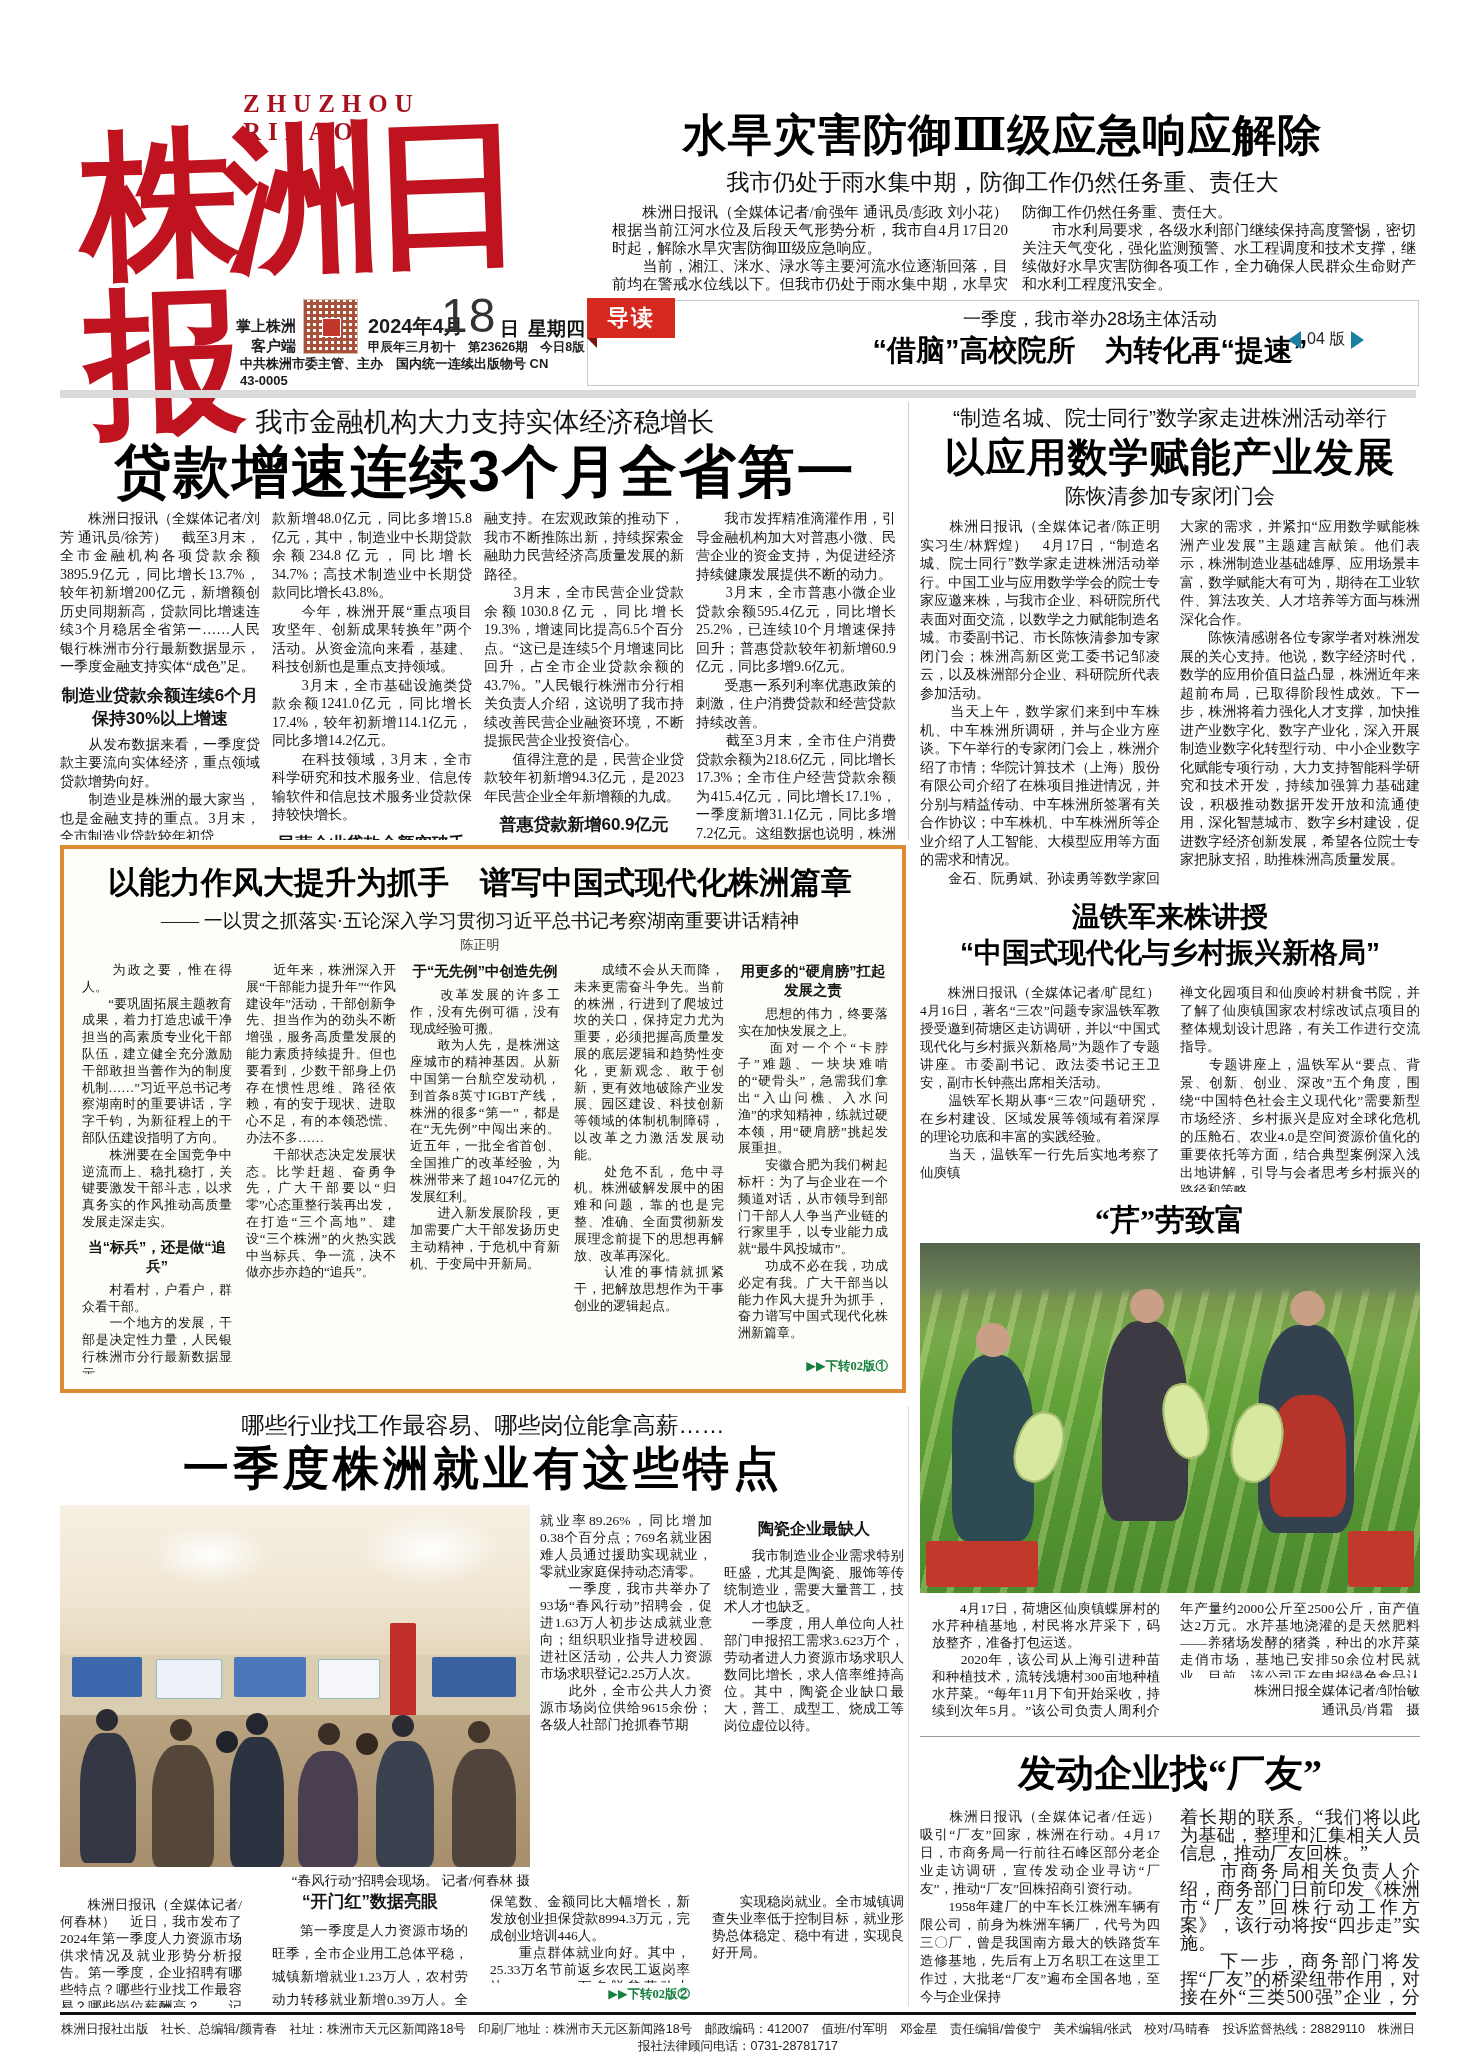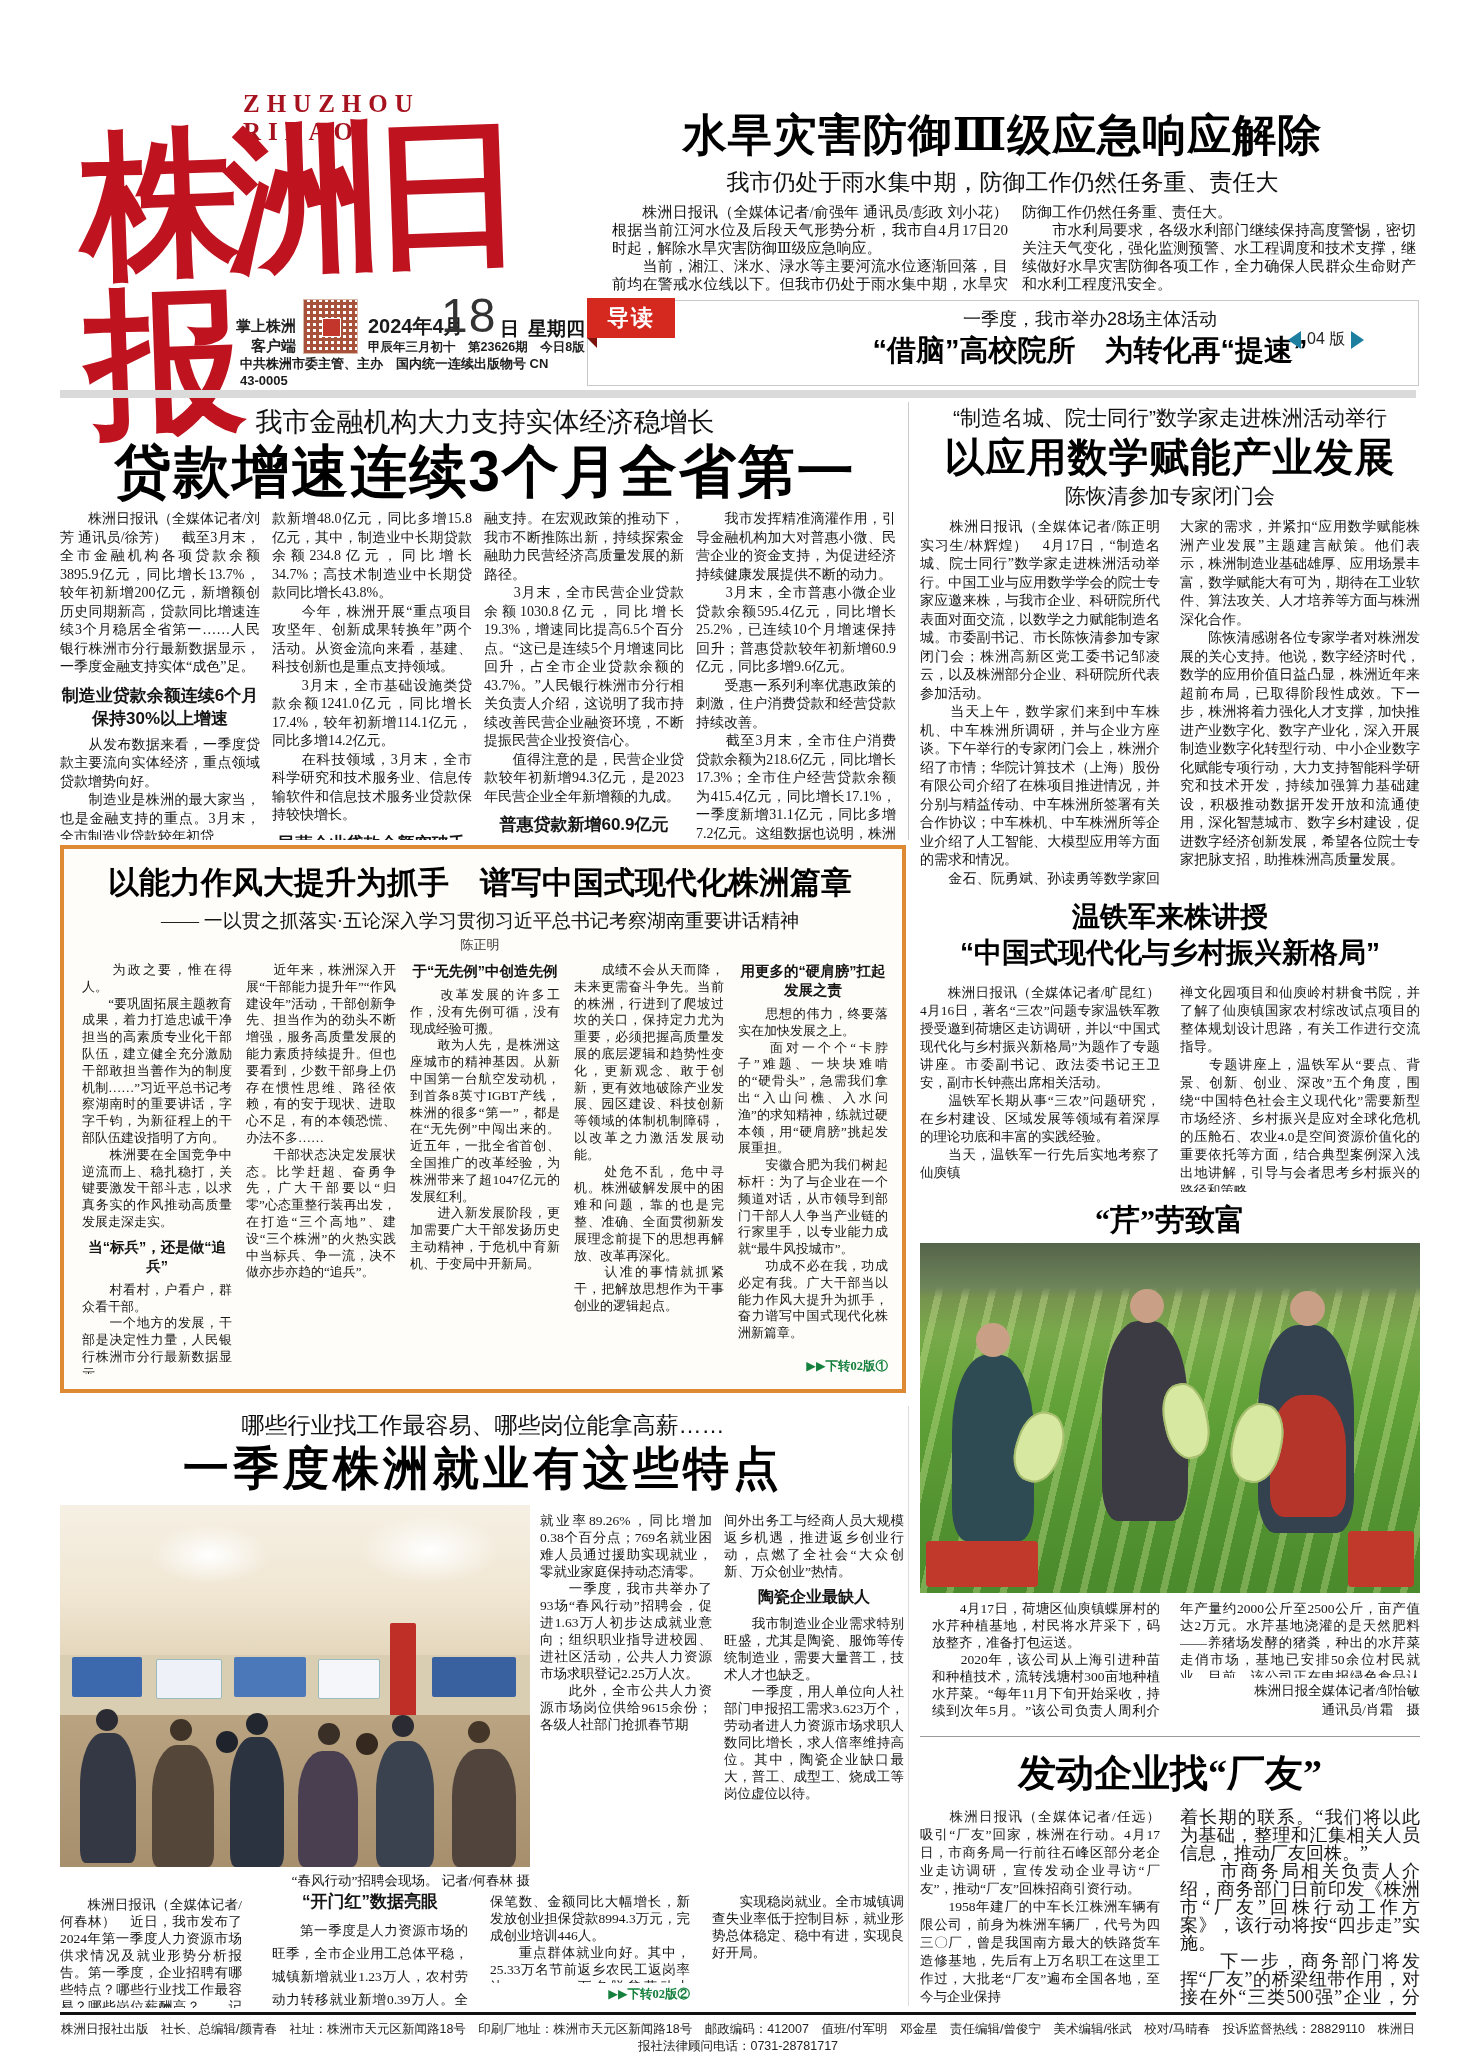--- a/index.html
+++ b/index.html
@@ -239,21 +239,20 @@
     <div class="jf-torso" style="left:316px;top:236px;width:58px;height:126px;background:#39424e;"></div>
     <div class="jf-torso" style="left:392px;top:244px;width:64px;height:118px;background:#50443c;"></div>
     <div class="jf-heads" style="left:36px;top:204px;box-shadow:74px 10px 0 #403428,150px 4px 0 #22272f,222px 14px 0 #3a2f26,296px 6px 0 #2b2b33,372px 12px 0 #443628,120px 22px 0 #1f242c,260px 24px 0 #35291f;"></div>
   </div>
   <div class="abs rt serif" style="left:60px;top:1872px;width:470px;font-size:13.5px;">“春风行动”招聘会现场。 记者/何春林 摄</div>
 
   <div class="abs txt" style="left:540px;top:1512px;width:172px;height:370px;font-size:13.5px;line-height:17px;">就业率89.26%，同比增加0.38个百分点；769名就业困难人员通过援助实现就业，零就业家庭保持动态清零。
 　　一季度，我市共举办了93场“春风行动”招聘会，促进1.63万人初步达成就业意向；组织职业指导进校园、进社区活动，公共人力资源市场求职登记2.25万人次。
 　　此外，全市公共人力资源市场岗位供给9615余份；各级人社部门抢抓春节期</div>
   <div class="colbox" style="left:724px;top:1512px;width:180px;height:370px;">
-    <div class="txt" style="font-size:13.5px;line-height:17px;">间外出务工与经商人员大规模返乡机遇，推进返乡创业行动，点燃了全社会“大众创新、万众创业”热情。</div>
     <div class="subhead" style="font-size:16px;">陶瓷企业最缺人</div>
     <div class="txt" style="font-size:13.5px;line-height:17px;margin-top:7px;">　　我市制造业企业需求特别旺盛，尤其是陶瓷、服饰等传统制造业，需要大量普工，技术人才也缺乏。
 　　一季度，用人单位向人社部门申报招工需求3.623万个，劳动者进人力资源市场求职人数同比增长，求人倍率维持高位。其中，陶瓷企业缺口最大，普工、成型工、烧成工等岗位虚位以待。</div>
   </div>
 
   <div class="abs txt" style="left:60px;top:1896px;width:182px;height:112px;font-size:13.5px;line-height:17px;">　　株洲日报讯（全媒体记者/何春林）　近日，我市发布了2024年第一季度人力资源市场供求情况及就业形势分析报告。第一季度，企业招聘有哪些特点？哪些行业找工作最容易？哪些岗位薪酬高？……记者进行了梳理。</div>
   <div class="colbox" style="left:272px;top:1890px;width:196px;height:120px;">
     <div class="subhead" style="font-size:17px;margin-top:0;">“开门红”数据亮眼</div>
     <div class="txt" style="font-size:13.5px;line-height:23px;">　　第一季度是人力资源市场的旺季，全市企业用工总体平稳，城镇新增就业1.23万人，农村劳动力转移就业新增0.39万人。全市新发放创业担</div>
   </div>

